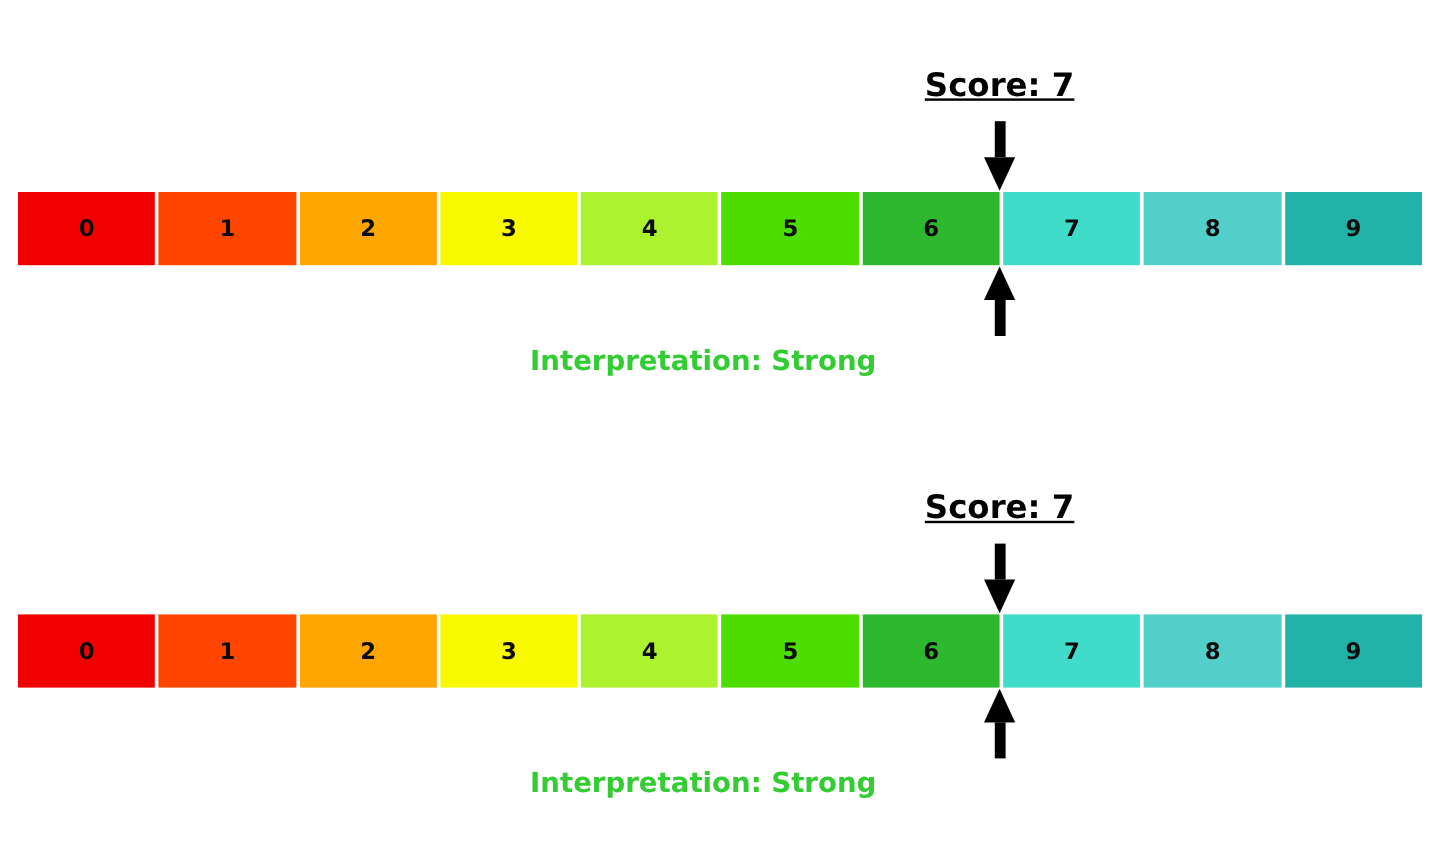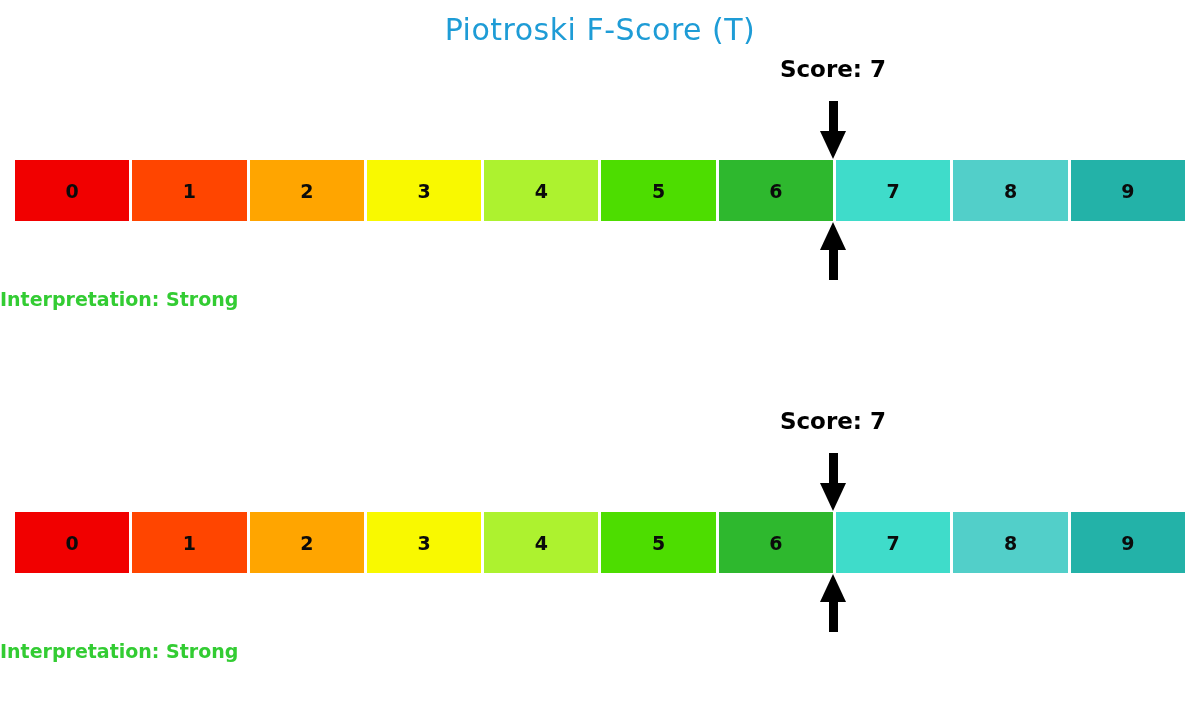--- a/index.html
+++ b/index.html
@@ -29,24 +29,25 @@
     text-align: center;
     font-size: 30px;
     color: var(--title-color, #1e9cd6);
     letter-spacing: 0.5px;
   }
   .score-label {
     position: absolute;
     top: 56px;
     left: 833px;
     transform: translateX(-50%);
-    font-size: 23px;
+    font-size: 27px;
     font-weight: bold;
     color: var(--score-color, #000000);
     white-space: nowrap;
+    text-decoration: underline;
   }
   .arrow {
     position: absolute;
     left: 833px;
     transform: translateX(-50%);
     display: flex;
     flex-direction: column;
     align-items: center;
   }
   .arrow-down { top: 101px; }
@@ -84,33 +85,32 @@
     justify-content: center;
     font-size: 19px;
     font-weight: bold;
     color: #0b0b0b;
   }
   .interpretation-label {
     position: absolute;
     top: 288px;
     left: 0;
     width: 1172px;
-    text-align: left;
-    font-size: 19px;
+    text-align: center;
+    font-size: 23px;
     font-weight: bold;
     color: var(--interp-color, #33cc33);
   }
 </style>
 </head>
 <body>
 
 <div class="canvas">
 
   <section class="chart" style="top:0">
-    <div class="chart-title">Piotroski F-Score (T)</div>
     <div class="score-label">Score: 7</div>
 
     <div class="arrow arrow-down">
       <div class="shaft"></div>
       <div class="head-down"></div>
     </div>
 
     <div class="scale-bar">
       <div class="scale-segment" style="background: rgb(241, 0, 0);">0</div>
       <div class="scale-segment" style="background: rgb(255, 69, 0);">1</div>

